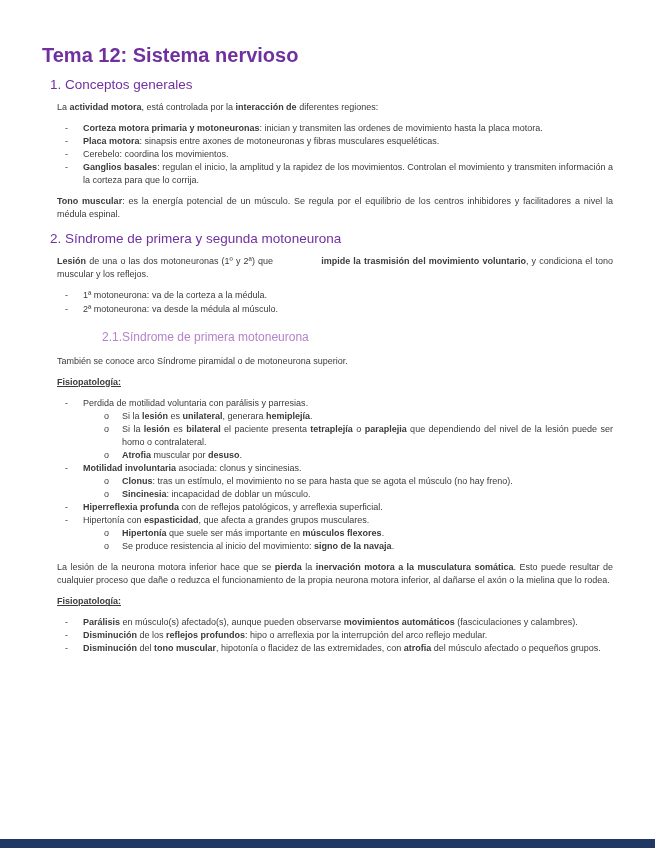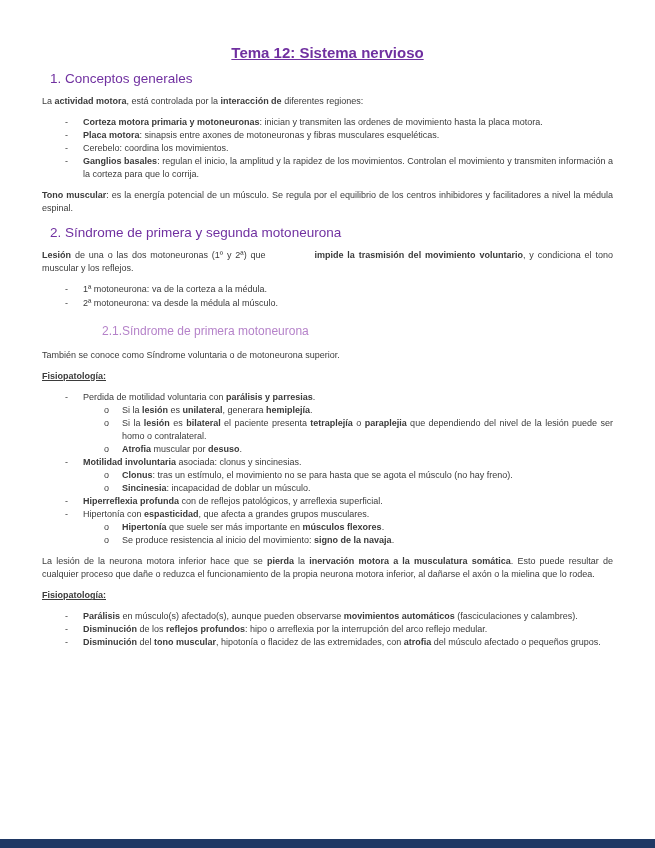--- a/index.html
+++ b/index.html
@@ -1,23 +1,23 @@
 <!DOCTYPE html>
 <html style="--heading: #7030a0; --subheading: #b582c9; --body: #3b3b3b; --footer: #1f3864;"><head>
 <meta charset="utf-8">
 <style>
   html,body{margin:0;padding:0;}
   body{width:655px;height:848px;background:#ffffff;font-family:"Liberation Sans",sans-serif;position:relative;overflow:hidden;}
   .page{position:absolute;inset:0;background:#ffffff;}
   .content{position:absolute;left:42px;top:44px;width:571px;color:var(--body,#3b3b3b);}
-  .doc-title{text-align:center;font-size:15px;font-weight:bold;color:var(--heading,#7030a0);text-decoration:underline;margin:0 0 10px 0;}
+  .doc-title{font-size:20px;font-weight:bold;color:var(--heading,#7030a0);margin:0 0 10px 0;}
   .h1{font-size:13.5px;font-weight:400;color:var(--heading,#7030a0);margin:10px 0 9px 8px;}
   .h2{font-size:12px;font-weight:400;color:var(--subheading,#b582c9);margin:14px 0 11px 0;padding-left:21px;}
   .h2 .num{display:inline-block;width:59px;text-align:right;}
-  .p{font-size:9px;line-height:1.45;text-align:justify;margin:0 0 8px 0;}
+  .p{font-size:9px;line-height:1.45;text-align:justify;margin:0 0 8px 15px;}
   .list{margin:0 0 8px 0;}
   .li{display:flex;font-size:9px;line-height:1.45;text-align:justify;}
   .li .marker{flex:0 0 18px;}
   .li .text{flex:1;}
   .li.lvl0{padding-left:23px;}
   .li.lvl1{padding-left:62px;}
   .footer-bar{position:absolute;left:0;bottom:0;width:655px;height:9px;background:var(--footer,#1f3864);}
 </style>
 </head>
 <body>
@@ -53,26 +53,26 @@
           <div class="li lvl0">
             <span class="marker">-</span>
             <span class="text"><span>1ª motoneurona: va de la corteza a la médula.</span></span>
           </div>
           <div class="li lvl0">
             <span class="marker">-</span>
             <span class="text"><span>2ª motoneurona: va desde la médula al músculo.</span></span>
           </div>
         </div>
         <div class="h2"><span class="num">2.1.</span><span>Síndrome de primera motoneurona</span></div>
-        <div class="p"><span>También se conoce como Síndrome voluntaria o de motoneurona superior.</span></div>
+        <div class="p"><span>También se conoce arco Síndrome piramidal o de motoneurona superior.</span></div>
         <div class="p"><span style="font-weight: bold; text-decoration: underline;">Fisiopatología:</span></div>
         <div class="list">
           <div class="li lvl0">
             <span class="marker">-</span>
-            <span class="text"><span>Perdida de motilidad voluntaria con </span><span style="font-weight: bold;">parálisis y parresias</span><span>.</span></span>
+            <span class="text"><span>Perdida de motilidad voluntaria con </span><span style="font-weight: normal;">parálisis y parresias</span><span>.</span></span>
           </div>
           <div class="li lvl1">
             <span class="marker">o</span>
             <span class="text"><span>Si la </span><span style="font-weight: bold;">lesión</span><span> es </span><span style="font-weight: bold;">unilateral</span><span>, generara </span><span style="font-weight: bold;">hemiplejía</span><span>.</span></span>
           </div>
           <div class="li lvl1">
             <span class="marker">o</span>
             <span class="text"><span>Si la </span><span style="font-weight: bold;">lesión</span><span> es </span><span style="font-weight: bold;">bilateral</span><span> el paciente presenta </span><span style="font-weight: bold;">tetraplejía</span><span> o </span><span style="font-weight: bold;">paraplejia</span><span> que dependiendo del nivel de la lesión puede ser homo o contralateral.</span></span>
           </div>
           <div class="li lvl1">

